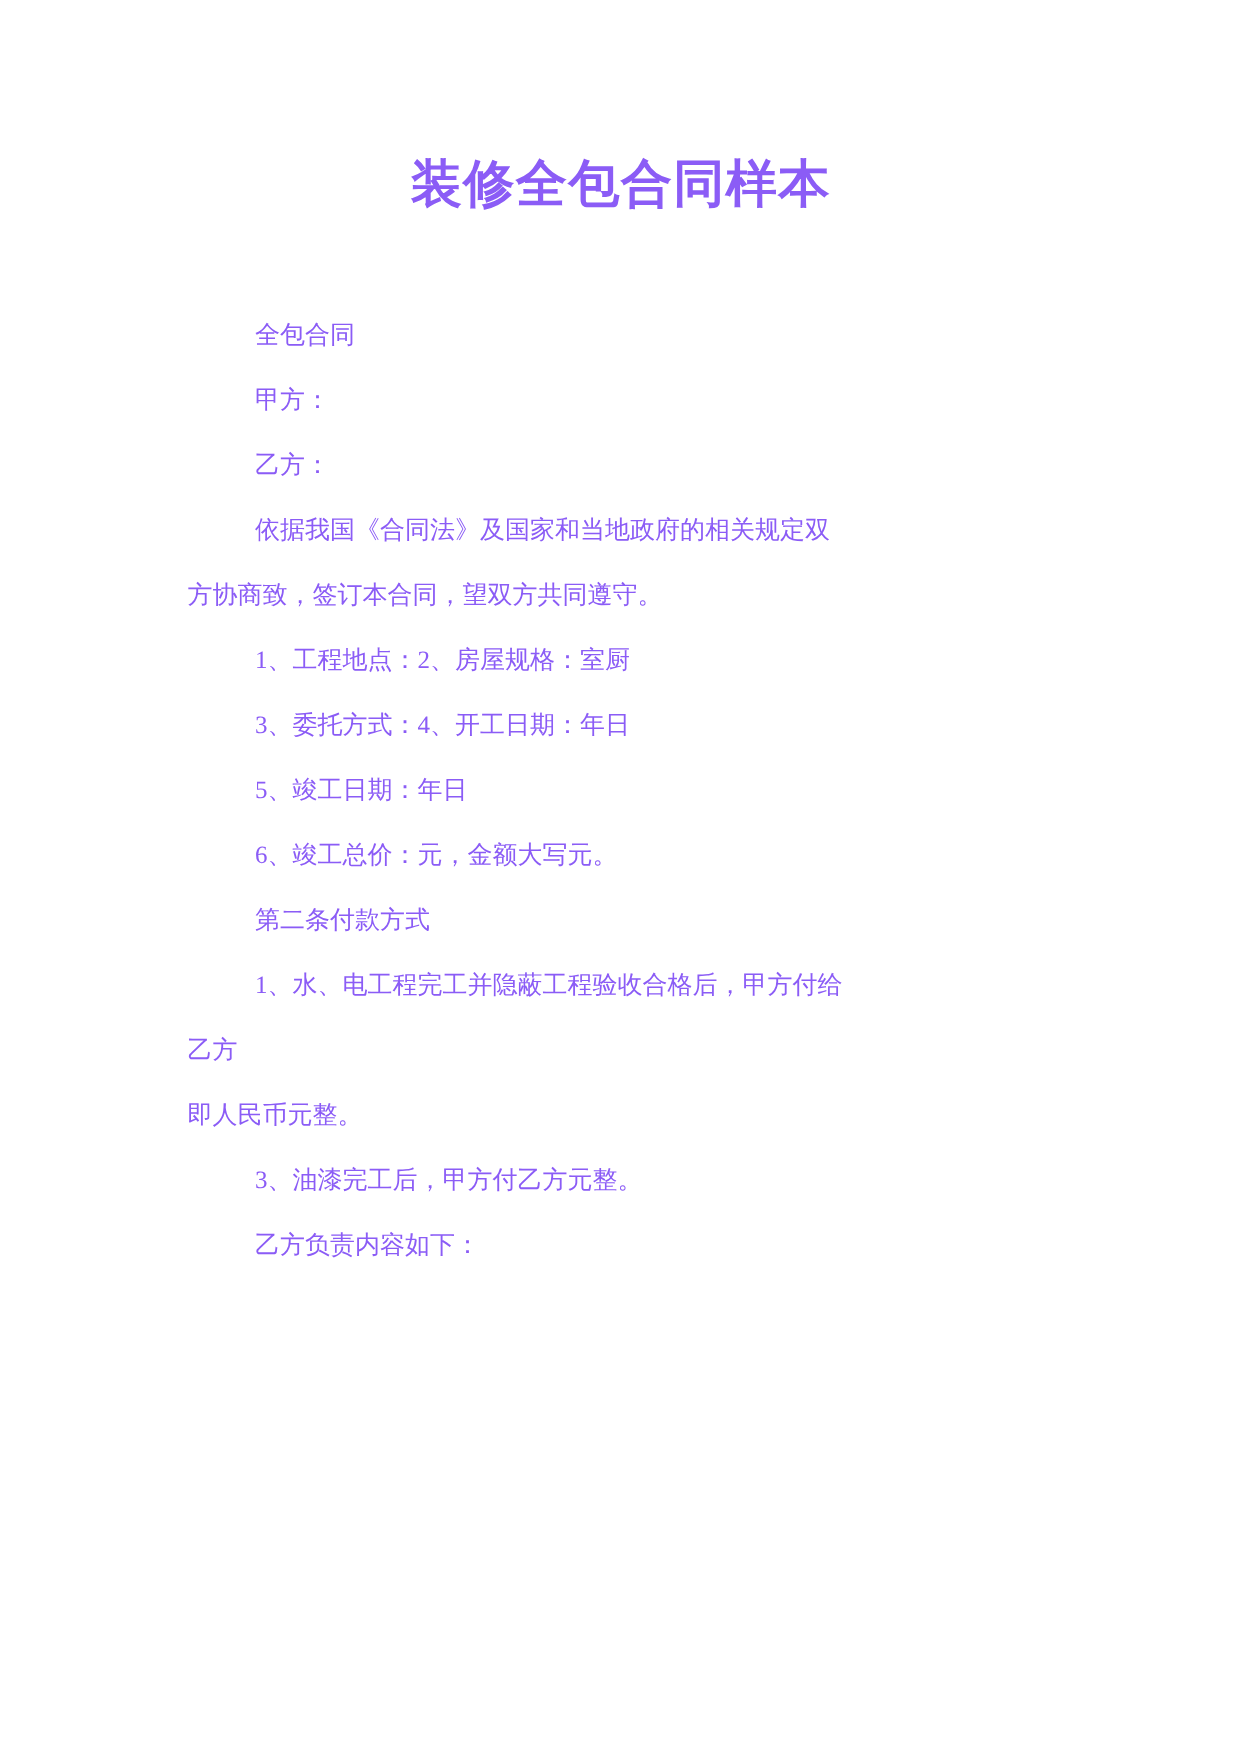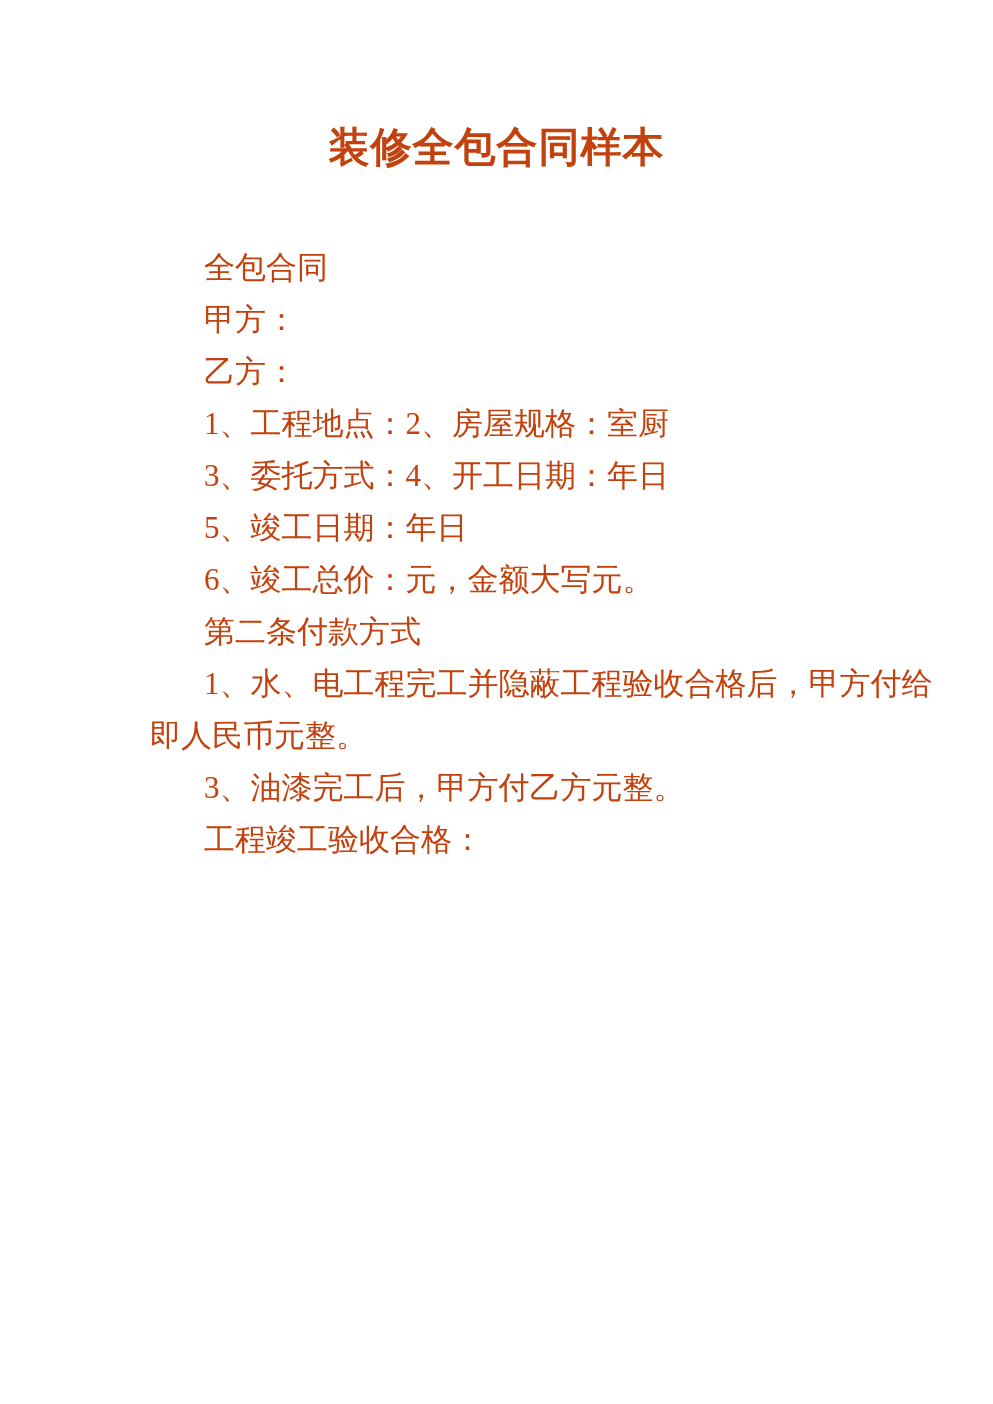--- a/index.html
+++ b/index.html
@@ -5,36 +5,36 @@
   html, body {
     margin: 0;
     padding: 0;
     background: #ffffff;
   }
   .page {
     position: relative;
     width: 993px;
     height: 1404px;
     background: #ffffff;
-    color: #c2410c;
+    color: #8b5cf6;
     font-family: "Liberation Serif", "DejaVu Serif", serif;
     overflow: hidden;
   }
   .doc-title {
     margin: 0;
     padding-top: 119px;
     text-align: center;
     font-size: 41px;
     line-height: 56px;
     font-weight: bold;
     letter-spacing: 1px;
   }
   .content {
     padding: 67px 148px 0 150px;
-    font-size: 31px;
+    font-size: 20px;
     line-height: 52px;
   }
   .paragraph {
     margin: 0;
   }
   .text-line {
     height: 52px;
     white-space: nowrap;
   }
   .text-line.indent {
@@ -50,40 +50,45 @@
       <div class="paragraph">
         <div class="text-line indent">全包合同</div>
       </div>
       <div class="paragraph">
         <div class="text-line indent">甲方：</div>
       </div>
       <div class="paragraph">
         <div class="text-line indent">乙方：</div>
       </div>
       <div class="paragraph">
+        <div class="text-line indent">依据我国《合同法》及国家和当地政府的相关规定双</div>
+        <div class="text-line">方协商致，签订本合同，望双方共同遵守。</div>
+      </div>
+      <div class="paragraph">
         <div class="text-line indent">1、工程地点：2、房屋规格：室厨</div>
       </div>
       <div class="paragraph">
         <div class="text-line indent">3、委托方式：4、开工日期：年日</div>
       </div>
       <div class="paragraph">
         <div class="text-line indent">5、竣工日期：年日</div>
       </div>
       <div class="paragraph">
         <div class="text-line indent">6、竣工总价：元，金额大写元。</div>
       </div>
       <div class="paragraph">
         <div class="text-line indent">第二条付款方式</div>
       </div>
       <div class="paragraph">
         <div class="text-line indent">1、水、电工程完工并隐蔽工程验收合格后，甲方付给</div>
+        <div class="text-line">乙方</div>
       </div>
       <div class="paragraph">
         <div class="text-line">即人民币元整。</div>
       </div>
       <div class="paragraph">
         <div class="text-line indent">3、油漆完工后，甲方付乙方元整。</div>
       </div>
       <div class="paragraph">
-        <div class="text-line indent">工程竣工验收合格：</div>
+        <div class="text-line indent">乙方负责内容如下：</div>
       </div>
     </div>
 </div>
 
 </body></html>

